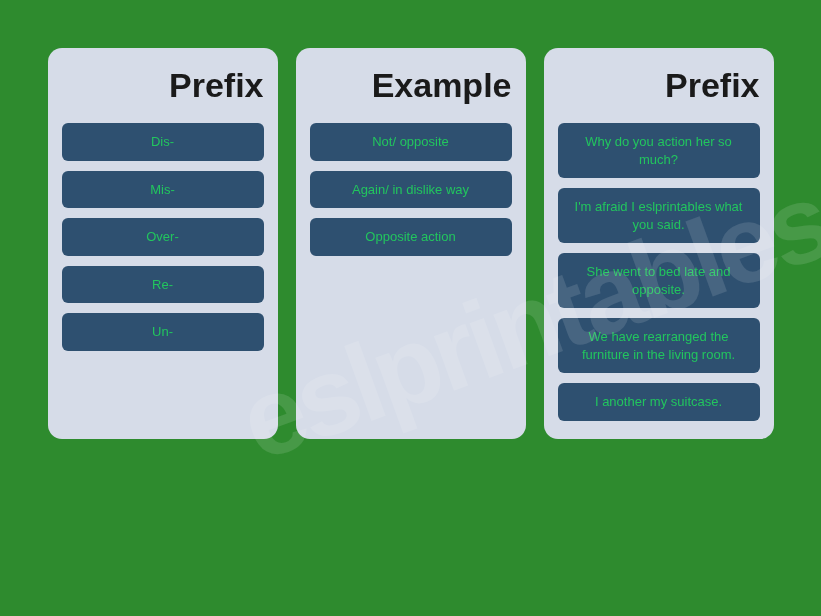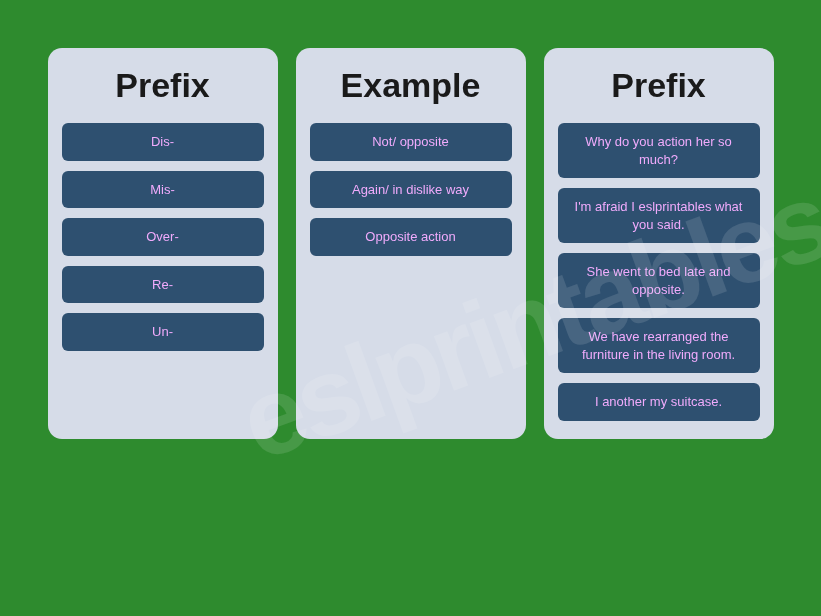--- a/index.html
+++ b/index.html
@@ -43,42 +43,42 @@
       padding: 0 30px;
     }
 
     .column-card {
       background: #d6dce8;
       border-radius: 14px;
       width: 230px;
       padding: 18px 14px 18px 14px;
       display: flex;
       flex-direction: column;
-      align-items: center;
+      align-items: flex-end;
     }
 
     .column-header {
       font-size: 34px;
       font-weight: 600;
       color: #1a1a1a;
       margin-bottom: 18px;
       text-align: center;
     }
 
     .items-list {
       display: flex;
       flex-direction: column;
       gap: 10px;
       width: 100%;
     }
 
     .item-box {
       background: #2e5070;
       border-radius: 6px;
-      color: #f0abfc;
+      color: #22c55e;
       font-size: 13px;
       text-align: center;
       padding: 10px 8px;
       line-height: 1.35;
     }
   </style>
 </head>
 <body>
 
 <div class="watermark">eslprintables</div>

